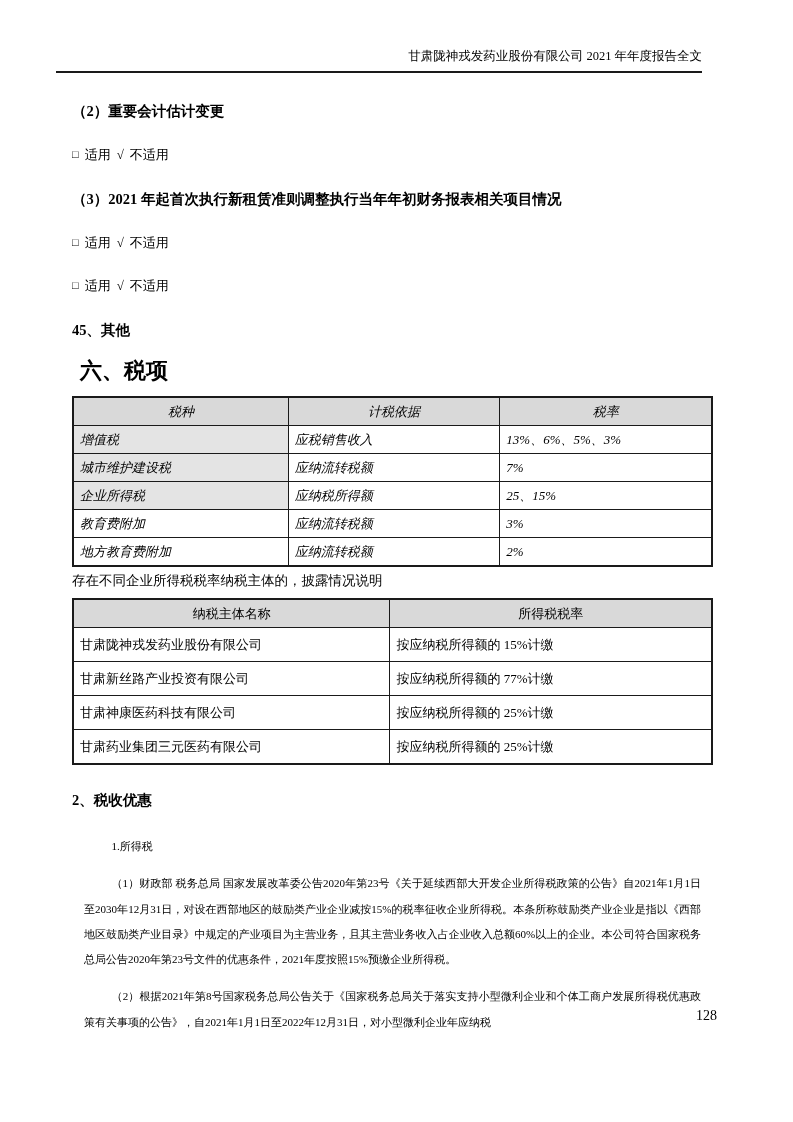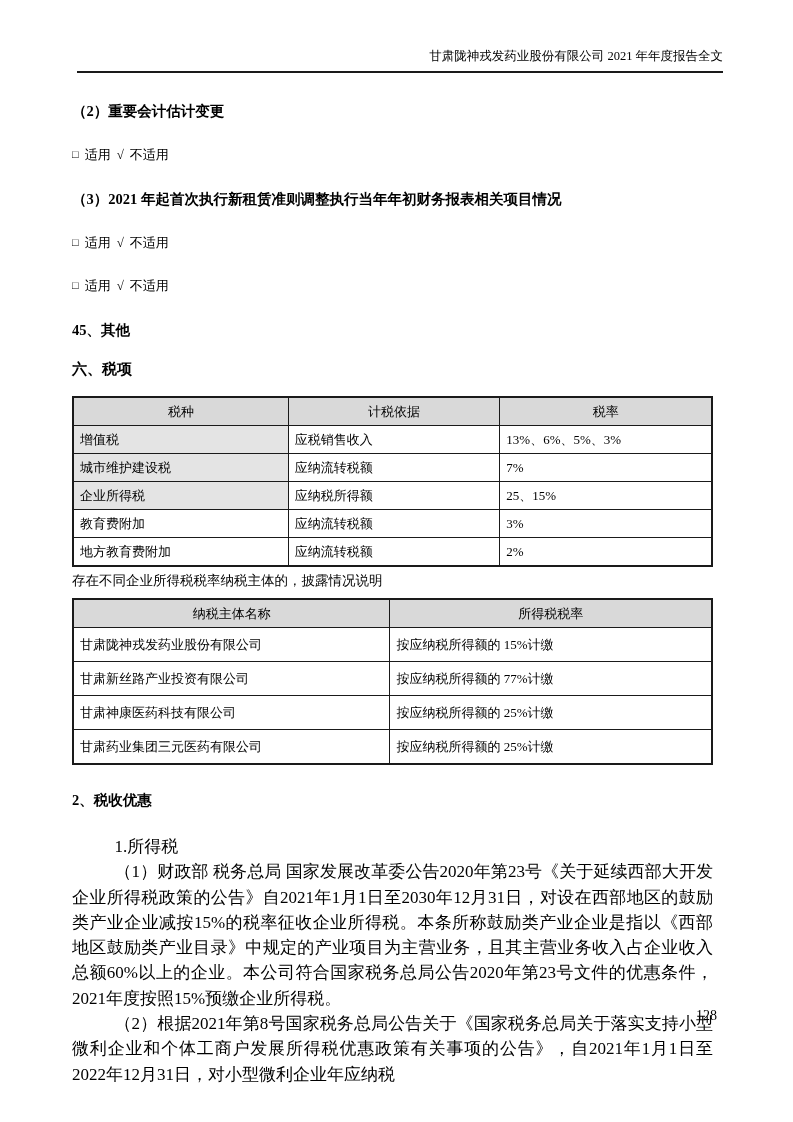--- a/index.html
+++ b/index.html
@@ -10,50 +10,49 @@
   html,body{margin:0;padding:0;background:#ffffff;}
   .page{
     position:relative;
     width:793px;height:1122px;
     background:#ffffff;
     font-family:"Liberation Serif","DejaVu Serif",serif;
     color:#000;
     overflow:hidden;
   }
   .doc-header{
-    position:absolute;top:0;left:77px;width:646px;
+    position:absolute;top:0;left:56px;width:646px;
     text-align:right;
     font-size:12.5px;
     padding:48px 0 6px 0;
     border-bottom:2px solid var(--border-c);
   }
   .content{
     position:absolute;top:76px;left:72px;width:641px;
   }
   .h3{
     font-size:14.5px;font-weight:bold;line-height:20px;
     margin:25px 0 0 0;
   }
   .h2{
-    font-size:15px;font-weight:bold;line-height:23px;
-    margin:19px 0 0 0;
-    font-family:Liberation Mono, monospace;
+    font-size:22px;font-weight:bold;line-height:23px;
+    margin:19px 0 0 8px;
   }
   .apply{
     margin:25px 0 0 0;
     font-size:13px;line-height:18px;
   }
   .apply .box{font-size:11px;position:relative;top:-1px;}
   .apply span{margin-right:6px;}
   table{
     border-collapse:collapse;width:100%;
     font-size:13px;
     border:2px solid var(--border-c);
   }
-  .t1{margin-top:14px;}
+  .t1{margin-top:14px;font-style:italic;}
   .t2{margin-top:8px;}
   th,td{
     border:1px solid var(--border-c);
     padding:4px 6px;
     height:19px;
     text-align:left;
     font-weight:normal;
     vertical-align:middle;
   }
   th{
@@ -64,24 +63,24 @@
   td.shade{background:var(--shade-bg);}
   .t1 col.c1{width:33.7%;}
   .t1 col.c2{width:33.1%;}
   .t2 col.c1{width:49.6%;}
   .note{
     margin-top:5px;
     font-size:13.5px;line-height:18px;
   }
   .para-block{margin-top:24px;}
   .para{
-    font-size:17px;line-height:25.3px;
+    font-size:11px;line-height:25.3px;
     text-align:justify;
     text-indent:2.5em;
-    margin:0;
+    margin:12px;
   }
   .pagenum{
     position:absolute;top:1008px;right:76px;
     font-size:14px;
   }
 </style>
 </head>
 <body>
 
 <div class="page">

